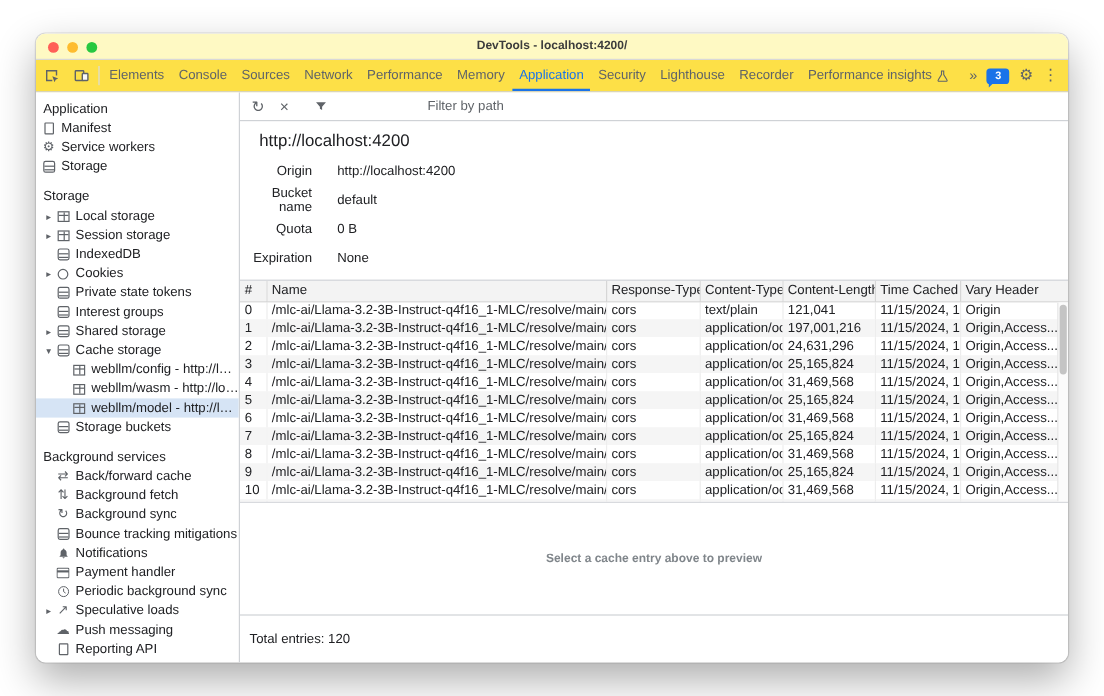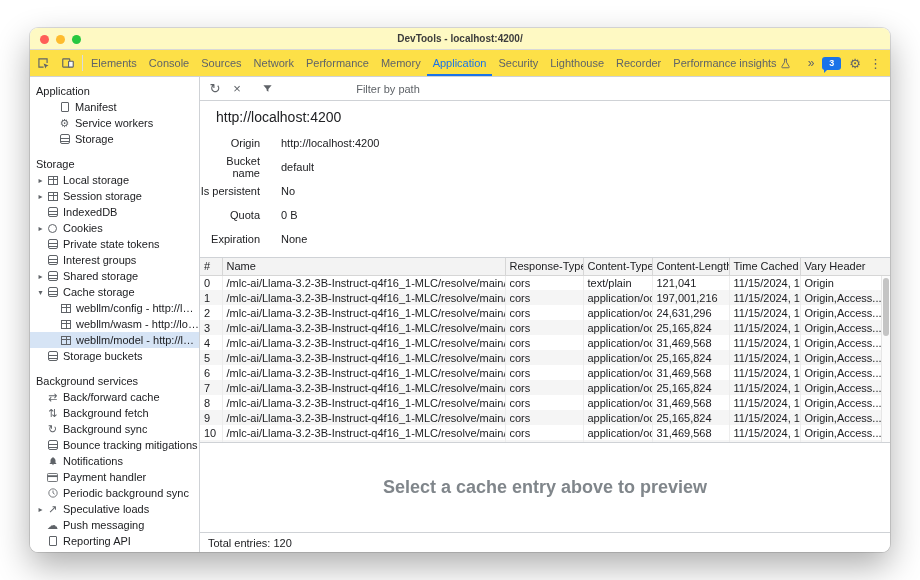--- a/index.html
+++ b/index.html
@@ -33,21 +33,21 @@
   
   .dtbody { display:flex; height:475px; }
   
   .sidebar { width:170px; min-width:170px; border-right:1px solid #cfd2d6; background:#fff; font-size:11px; color:#202124; padding-top:6px; overflow:hidden; }
   .sec { margin-bottom:9px; }
   .sec-title { height:16px; line-height:16px; padding-left:6px; color:#202124; }
   .trow { display:flex; align-items:center; height:16px; white-space:nowrap; overflow:hidden; }
   .trow .arr { width:11px; font-size:8px; color:#5f6368; text-align:center; flex:none; }
   .trow .ti { width:13px; display:flex; justify-content:center; align-items:center; flex:none; margin-right:4px; color:#5f6368; font-size:11px; line-height:1; }
   .trow .lbl { overflow:hidden; text-overflow:ellipsis; }
-  .l1 { padding-left:28px; }
+  .l1 { padding-left:4px; }
   .l2 { padding-left:5px; }
   .l3 { padding-left:29px; }
   .sel { background:#d6e4f5; }
   .i-doc { width:8px; height:10px; border:1px solid #5f6368; border-radius:1px; display:inline-block; }
   .i-table { width:10px; height:9px; border:1px solid #5f6368; display:inline-block;
              background-image:linear-gradient(#5f6368,#5f6368),linear-gradient(#5f6368,#5f6368);
              background-size:100% 1px,1px 100%; background-position:0 2px,4px 0; background-repeat:no-repeat; }
   .i-db { width:10px; height:10px; border:1px solid #5f6368; border-radius:2px; display:inline-block;
           background-image:linear-gradient(#5f6368,#5f6368),linear-gradient(#5f6368,#5f6368);
           background-size:100% 1px,100% 1px; background-position:0 3px,0 6px; background-repeat:no-repeat; }
@@ -67,22 +67,22 @@
   .grid-wrap { height:186px; border-top:1px solid #cfd2d6; border-bottom:1px solid #cfd2d6; overflow:hidden; position:relative; flex:none; }
   table { width:100%; border-collapse:collapse; table-layout:fixed; font-size:11px; }
   thead th { height:17px; background:#f3f3f3; font-weight:400; text-align:left; padding:0 4px; border-right:1px solid #d6d6d6; border-bottom:1px solid #d6d6d6; overflow:hidden; white-space:nowrap; color:#202124; }
   thead th:last-child { border-right:none; }
   tbody td { height:15px; padding:0 4px; border-right:1px solid #ededed; white-space:nowrap; overflow:hidden; color:#202124; }
   tbody td:last-child { border-right:none; }
   tbody tr:nth-child(even) { background:#f5f5f5; }
   .r { text-align:left; }
   .vscroll { position:absolute; right:0; top:18px; bottom:0; width:9px; background:#fbfbfb; border-left:1px solid #e6e6e6; }
   .vthumb { position:absolute; top:2px; left:1px; width:6px; height:58px; background:#c4c4c4; border-radius:3px; }
-  .preview { flex:1; display:flex; align-items:center; justify-content:center; color:#80868b; font-weight:700; font-size:18px; }
-  .statusbar { height:20px; border-top:1px solid #cfd2d6; display:flex; align-items:center; padding:0 8px; font-size:11px; color:#202124; flex:none; }
+  .preview { flex:1; display:flex; align-items:center; justify-content:center; color:#80868b; font-weight:700; font-size:10px; }
+  .statusbar { height:40px; border-top:1px solid #cfd2d6; display:flex; align-items:center; padding:0 8px; font-size:11px; color:#202124; flex:none; }
   svg { display:block; }
 </style>
 </head>
 <body>
 
 <div class="window">
 
   <div class="titlebar">
     <div class="lights">
       <span class="light red"></span>
@@ -360,24 +360,20 @@
       <div class="fields">
         <div class="frow">
           <span class="flabel">Origin</span>
           <span class="fvalue">http://localhost:4200</span>
         </div>
         <div class="frow">
           <span class="flabel">Bucket name</span>
           <span class="fvalue">default</span>
         </div>
         <div class="frow">
-          <span class="flabel">Is persistent</span>
-          <span class="fvalue">No</span>
-        </div>
-        <div class="frow">
           <span class="flabel">Quota</span>
           <span class="fvalue">0 B</span>
         </div>
         <div class="frow">
           <span class="flabel">Expiration</span>
           <span class="fvalue">None</span>
         </div>
       </div>
 
       <div class="grid-wrap">

